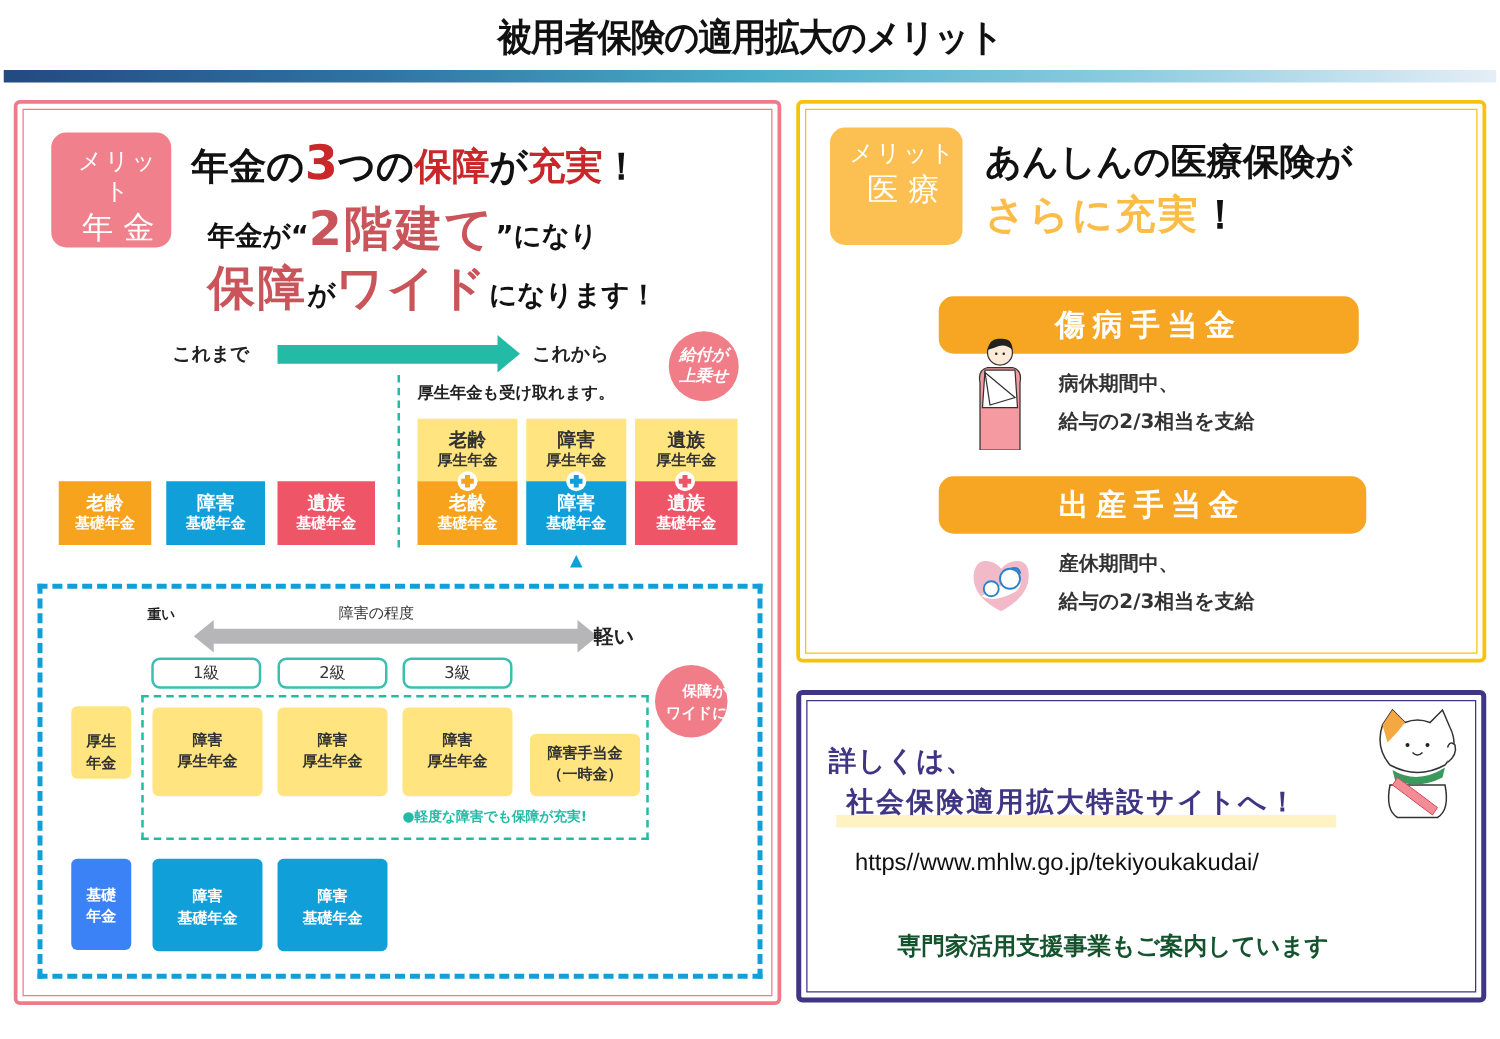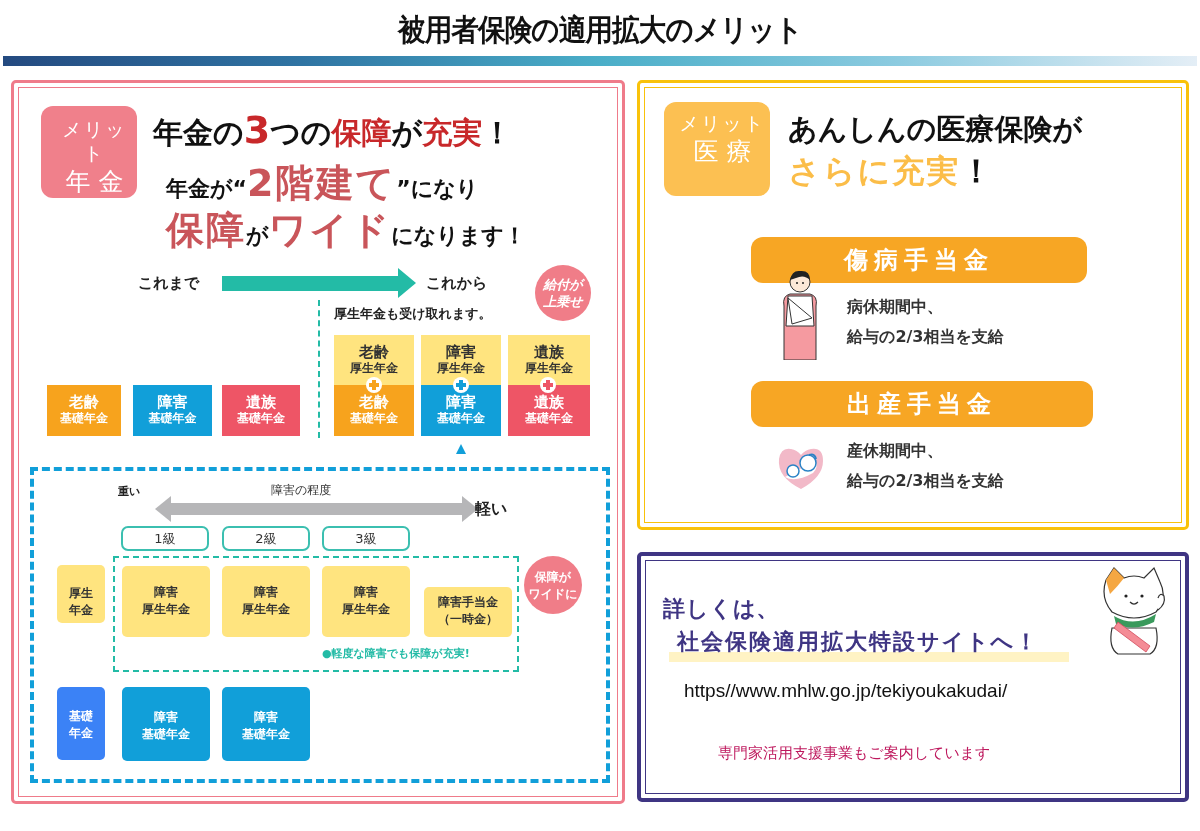--- a/index.html
+++ b/index.html
@@ -78,21 +78,21 @@
   .med-h2 .ex { color: #111; }
   .pill { position: absolute; border-radius: 12px; background: #f7a624; color: #fff; font-weight: bold;
     text-align: center; font-size: 24px; letter-spacing: 6px; }
   .med-text { position: absolute; font-size: 16px; font-weight: bold; color: #333; line-height: 30px; white-space: nowrap; }
 
   
   .info-t1 { position: absolute; left: 663px; top: 594px; font-size: 22px; font-weight: bold; color: #3f3583; letter-spacing: 1px; }
   .info-t2 { position: absolute; left: 677px; top: 627px; font-size: 22px; font-weight: bold; color: #3f3583; letter-spacing: 2px; white-space: nowrap; }
   .info-hl { position: absolute; left: 669px; top: 652px; width: 400px; height: 10px; background: #fff3c4; }
   .info-url { position: absolute; left: 684px; top: 680px; font-size: 19px; color: #111; font-family: "Liberation Sans", sans-serif; }
-  .info-note { position: absolute; left: 718px; top: 744px; font-size: 15px; font-weight: normal; color: #be185d; }
+  .info-note { position: absolute; left: 718px; top: 744px; font-size: 19px; font-weight: bold; color: #14532d; }
 </style>
 </head>
 <body>
 
 <div class="title">被用者保険の適用拡大のメリット</div>
 <div class="title-bar"></div>
 
 <div class="panel panel-pension">
     <div class="inner"></div>
   </div>
@@ -163,21 +163,21 @@
 <div class="label" style="left:118px; top:484px; font-size:11px;text-align:center;">重い</div>
 <div class="grey-left"></div>
 <div class="grey-arrow"></div>
 <div class="grey-right"></div>
 <div class="label" style="left:475px; top:499px; font-size:16px;">軽い</div>
 
 <div class="grade" style="left:121px;">1級</div>
 <div class="grade" style="left:222px;">2級</div>
 <div class="grade" style="left:322px;">3級</div>
 
-<div class="circle-badge" style="left:524px; top:556px; width:58px; height:58px; font-size:12px; padding-top:13px;">
+<div class="circle-badge" style="left:524px; top:532px; width:58px; height:58px; font-size:12px; padding-top:13px;text-align:right;">
   <span>保障が</span><br><span>ワイドに</span>
 </div>
 
 <div class="teal-dash"></div>
 
 <div class="rblk yellow" style="left:57px; top:565px; width:48px; height:58px; padding-top:20px;">
   <span>厚生</span><br><span>年金</span>
 </div>
 <div class="rblk yellow" style="left:122px; top:566px; width:88px; height:71px; padding-top:18px;">
   <span>障害</span><br><span>厚生年金</span>

